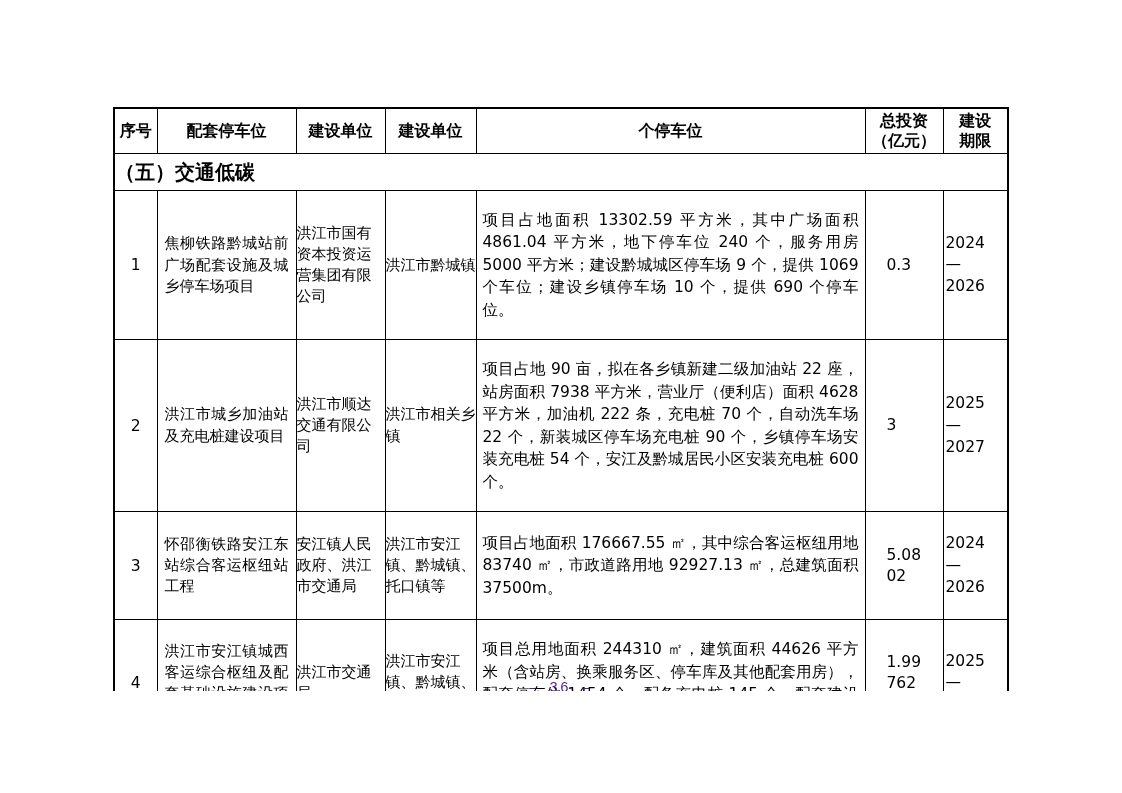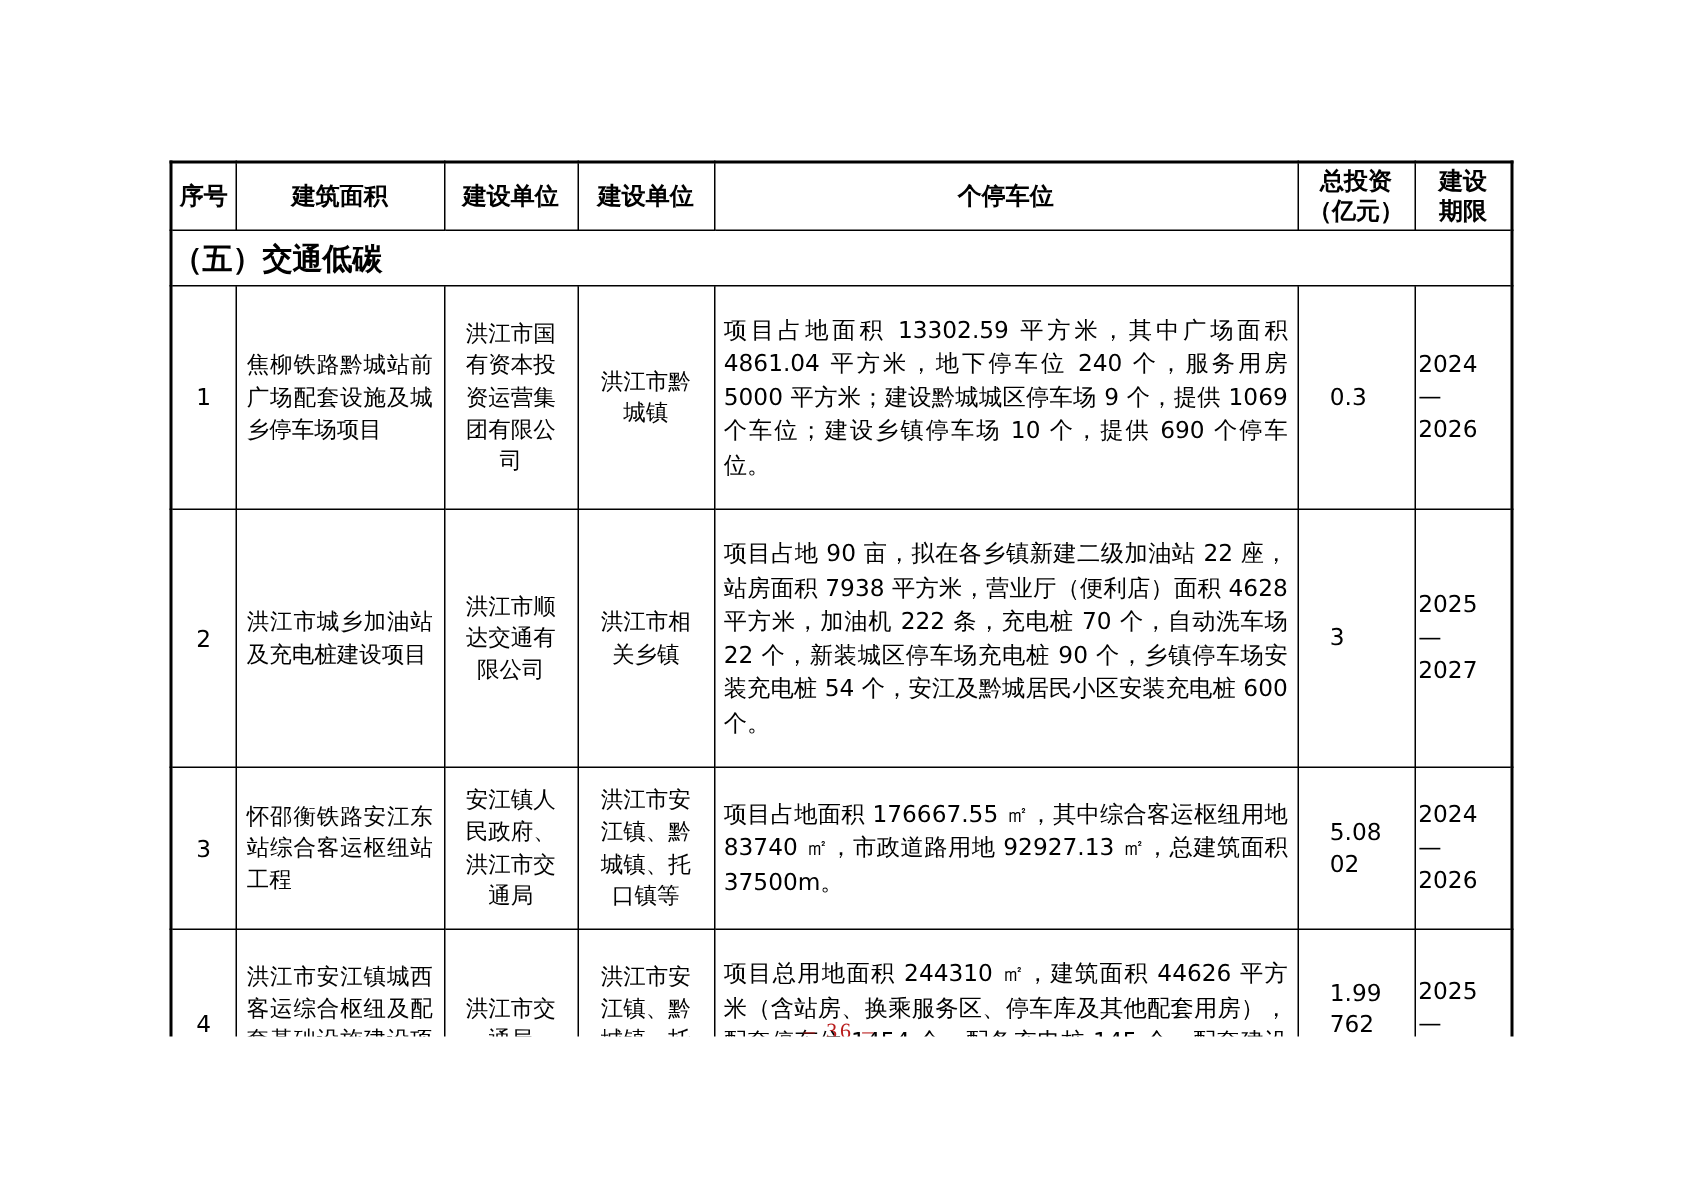--- a/index.html
+++ b/index.html
@@ -43,24 +43,23 @@
     text-align: center;
     font-size: 15.5px;
   }
   td.c-name {
     text-align: justify;
     font-size: 15px;
     line-height: 1.42;
     padding: 2px 7px;
   }
   td.c-unit, td.c-loc {
-    text-align: center;
     font-size: 15px;
     line-height: 1.42;
-    padding: 2px 12px;
+    padding: 2px 0;
   }
   td.c-content {
     text-align: justify;
     font-size: 15.5px;
     line-height: 1.45;
     padding: 18px 6px;
   }
   td.c-invest {
     text-align: left;
     font-size: 15.5px;
@@ -73,23 +72,23 @@
     line-height: 1.4;
     white-space: pre-line;
     padding: 2px 2px;
   }
   .page-footer {
     position: absolute;
     left: 113px;
     top: 680px;
     width: 894px;
     text-align: center;
-    font-family: Liberation Serif, serif;
+    font-family: Liberation Mono, monospace;
     font-size: 14.5px;
-    color: #b91c1c;
+    color: #4c1d95;
     letter-spacing: 2px;
   }
 </style>
 </head>
 <body>
 
 <div class="page">
 
   <table class="projects">
     <colgroup>
@@ -97,21 +96,21 @@
       <col style="width:139px">
       <col style="width:89px">
       <col style="width:91px">
       <col style="width:389px">
       <col style="width:78px">
       <col style="width:65px">
     </colgroup>
     <thead>
       <tr style="height:41px">
         <th>序号</th>
-        <th>建筑面积</th>
+        <th>配套停车位</th>
         <th>建设单位</th>
         <th>建设单位</th>
         <th>个停车位</th>
         <th>总投资
 （亿元）</th>
         <th>建设
 期限</th>
       </tr>
     </thead>
     <tbody>

